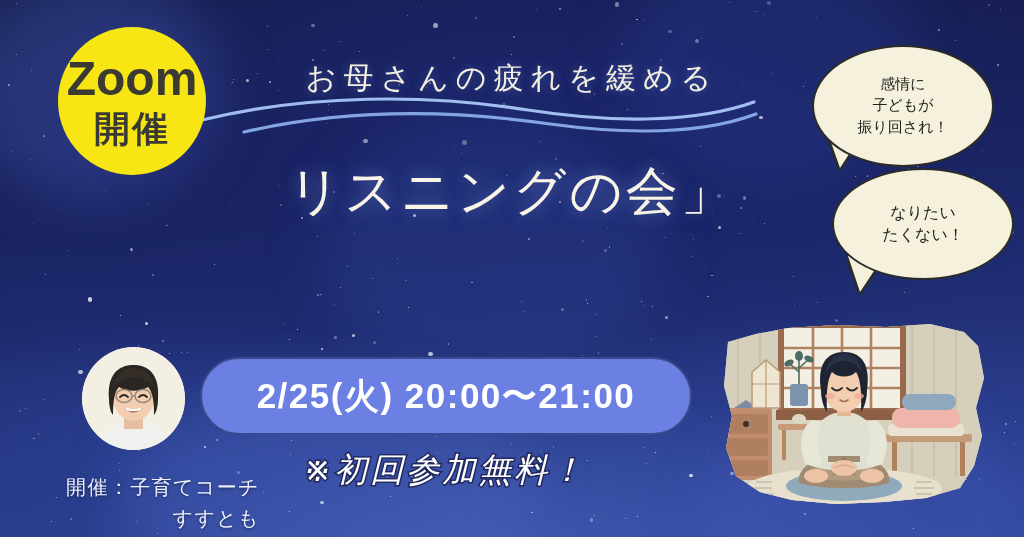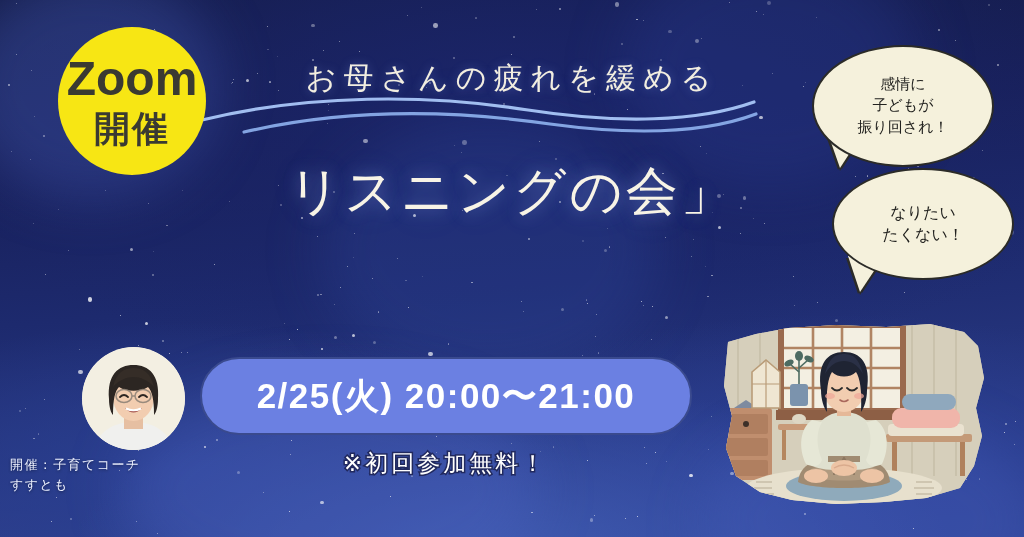--- a/index.html
+++ b/index.html
@@ -146,25 +146,25 @@
     z-index: 8;
   }
   .avatar {
     width: 100%; height: 100%;
     border-radius: 50%;
     background: #f3efe2;
     overflow: hidden;
     position: relative;
   }
   .host-caption {
-    position: absolute; left: 10px; top: 455px;
+    position: absolute; left: 10px; top: 472px;
     width: 250px;
-    text-align: left;
+    text-align: right;
     color: #eef2ff;
-    font-size: 13px;
+    font-size: 20px;
     line-height: 1.55;
     letter-spacing: 1.4px;
     z-index: 8;
     text-shadow: 0 1px 3px rgba(0,0,0,.45);
   }
   .host-caption .hl { display: block; }
 
   
   .date-pill {
     position: absolute; left: 200px; top: 357px;
@@ -185,25 +185,26 @@
 
   
   .free-note {
     position: absolute; left: 205px; top: 448px;
     width: 480px;
     text-align: center;
     z-index: 7;
   }
   .free-note span {
     font-family: "DejaVu Sans", "Liberation Sans", sans-serif;
-    font-size: 23px;
+    font-size: 33px;
     color: #ffffff;
     letter-spacing: 3px;
     -webkit-text-stroke: 3px #21295e;
     paint-order: stroke fill;
+    font-style: italic;
   }
 
   
   .illustration {
     position: absolute; left: 716px; top: 316px;
     width: 276px; height: 200px;
     z-index: 6;
   }
 </style>
 </head>

